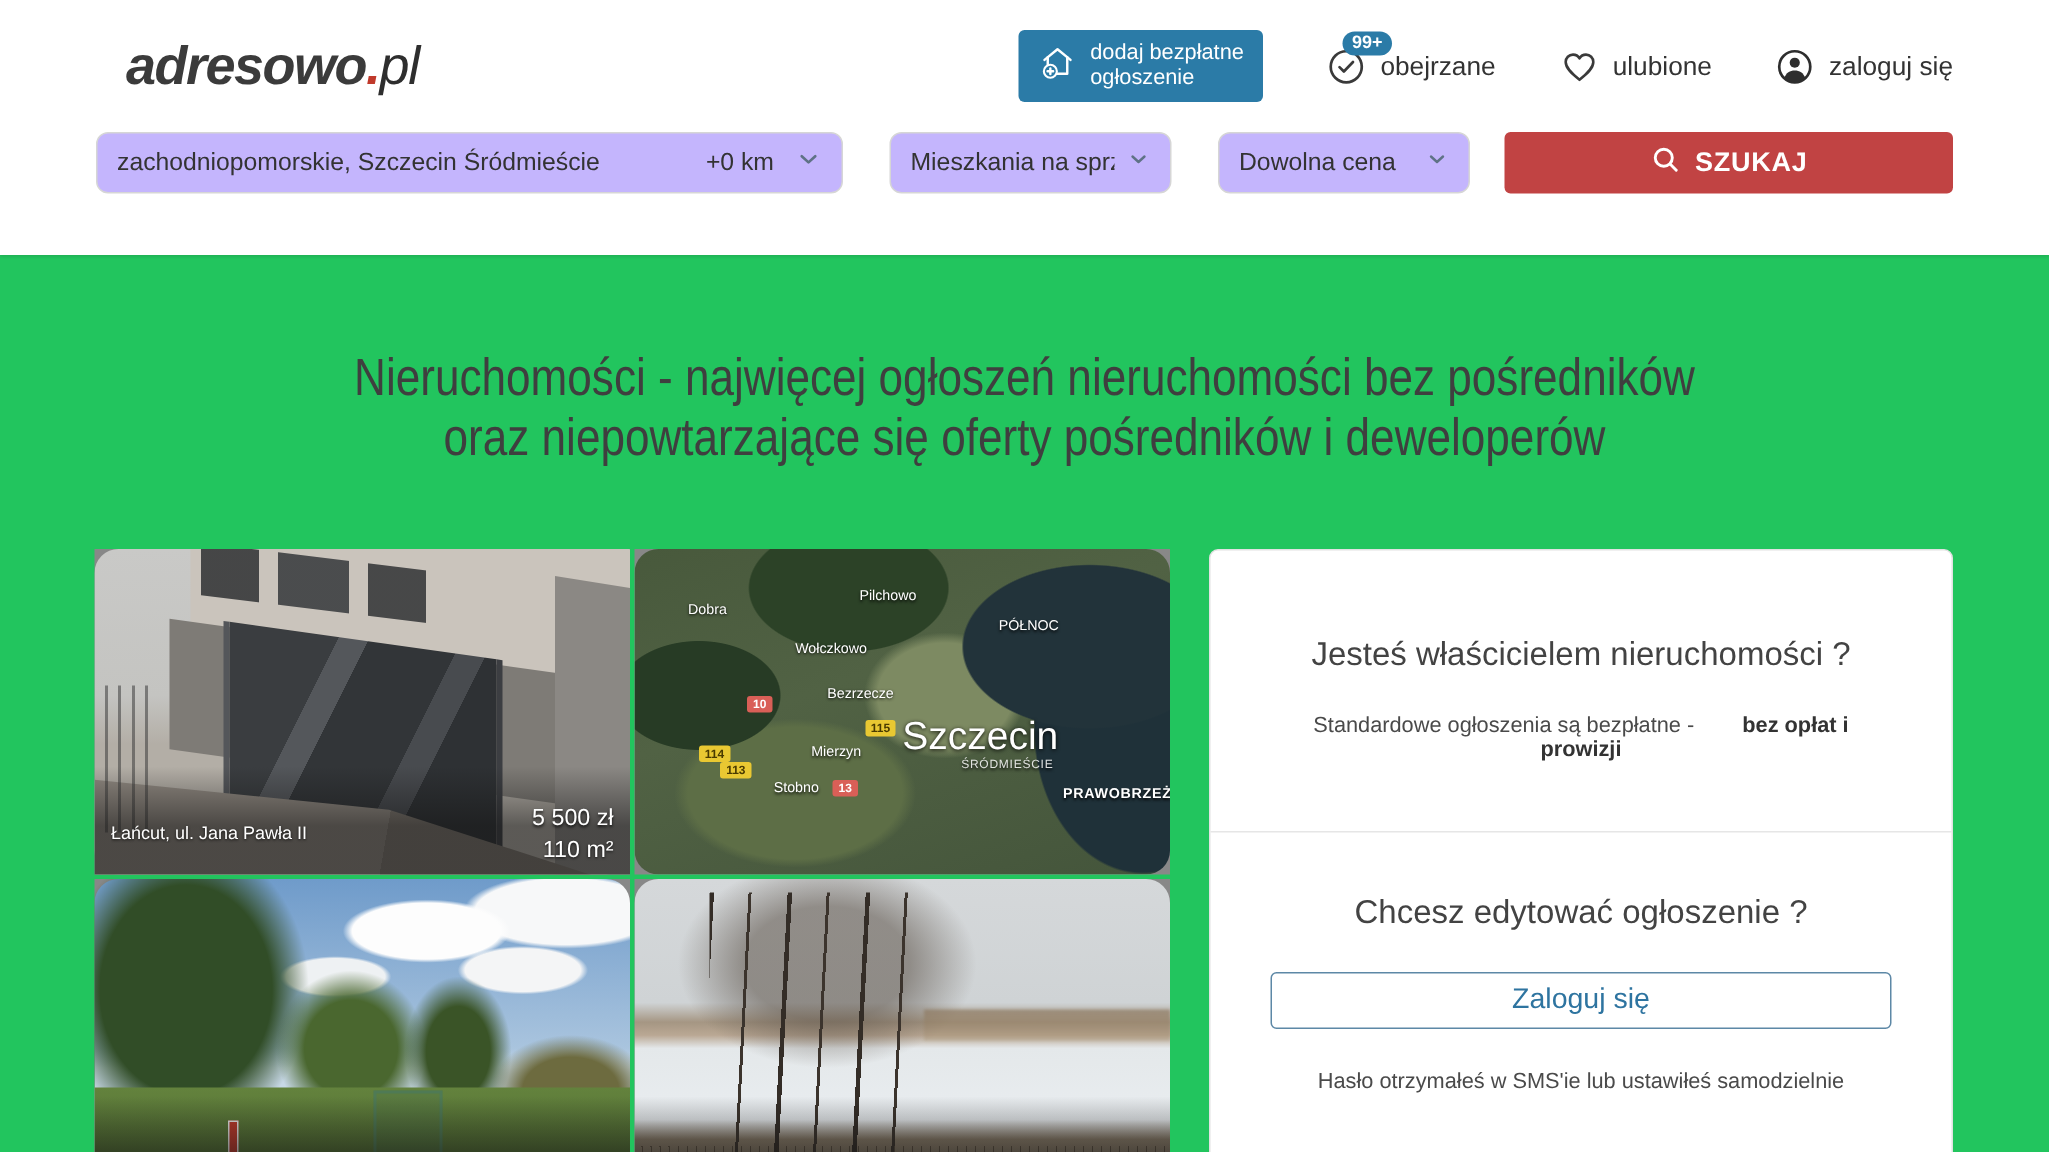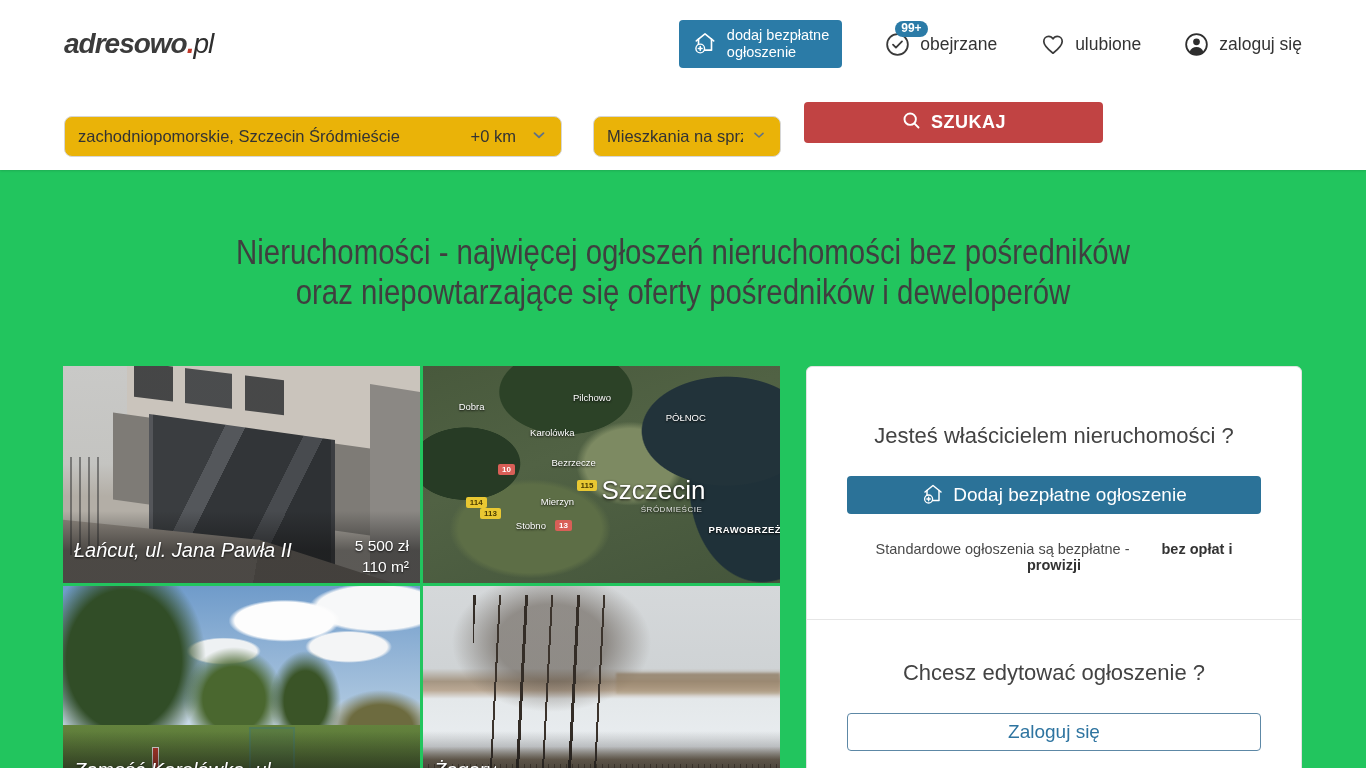--- a/index.html
+++ b/index.html
@@ -4,21 +4,21 @@
 <style>
   * { margin:0; padding:0; box-sizing:border-box; }
   html,body { width:1366px; height:768px; overflow:hidden; background:#fff;
               font-family:"Liberation Sans", sans-serif; color:#333; }
 
   
   .topbar { height:170px; background:#fff; position:relative;
             box-shadow:0 1px 2px rgba(0,0,0,.12); }
   .topbar-row1 { display:flex; align-items:center; justify-content:space-between;
                  padding:0 64px; height:88px; }
-  .logo { font-size:28px; font-style:italic; letter-spacing:-1px; cursor:pointer; }
+  .logo { font-size:36px; font-style:italic; letter-spacing:-1px; cursor:pointer;margin-left:20px; }
   .logo .l1 { font-weight:bold; color:#3b3b3b; }
   .logo .ldot { font-weight:bold; color:#c0392b; }
   .logo .l2 { font-weight:400; color:#2e2e2e; }
 
   .hdr-actions { display:flex; align-items:center; gap:42px; }
   .btn-add { display:flex; align-items:center; gap:9px; background:#2b7ba7; color:#fff;
              border:none; border-radius:4px; padding:7px 13px; font-size:14.5px;
              line-height:1.18; text-align:left; cursor:pointer;
              font-family:"Liberation Sans", sans-serif; }
   .btn-add svg { flex:0 0 auto; }
@@ -26,23 +26,23 @@
   .hdr-item { display:flex; align-items:center; gap:9px; font-size:17.5px;
               color:#333; cursor:pointer; }
   .icon-wrap { position:relative; width:27px; height:27px; display:flex;
                align-items:center; justify-content:center; }
   .badge { position:absolute; top:-10px; left:11px; background:#2b7ba7; color:#fff;
            font-size:12px; font-weight:bold; border-radius:9px; padding:1px 6px 2px;
            line-height:1.1; }
 
   
   .search-row { display:flex; align-items:center; padding:0 64px; }
-  .sel { height:41px; border:1px solid #d6d6d6; border-radius:8px; background:#eab308;
+  .sel { height:41px; border:1px solid #d6d6d6; border-radius:8px; background:#c4b5fd;
          display:flex; align-items:center; padding:0 13px; font-size:16.5px;
-         color:#333; cursor:pointer;margin-top:28px; }
+         color:#333; cursor:pointer; }
   .sel .chev { margin-left:auto; flex:0 0 auto; }
   .sel-location { width:498px; }
   .sel-location .loc-text { white-space:nowrap; overflow:hidden; }
   .sel-location .radius { margin-left:auto; padding-right:14px; color:#333; }
   .sel-location .chev { margin-left:0; }
   .sel-type { width:188px; margin-left:31px; }
   .sel-type .val { white-space:nowrap; overflow:hidden; width:136px; }
   .sel-price { width:168px; margin-left:31px; }
   .btn-search { margin-left:23px; width:299px; height:41px; background:#c14343;
                 border:none; border-radius:4px; color:#fff; font-size:18px;
@@ -58,27 +58,27 @@
 
   .main { display:flex; padding:0 63px; gap:26px; align-items:flex-start; }
 
   
   .grid { display:grid; grid-template-columns:357px 357px; gap:3px; width:717px; }
   .card { position:relative; height:217px; overflow:hidden; cursor:pointer; background:#888; }
   .card .overlay { position:absolute; left:0; right:0; bottom:0; height:72px;
        background:linear-gradient(180deg, rgba(20,20,20,0) 0%, rgba(20,20,20,.55) 55%);
        display:flex; justify-content:space-between; align-items:flex-end;
        padding:0 11px 6px 11px; }
-  .card .title { color:#fff; font-size:20px; text-shadow:0 1px 2px rgba(0,0,0,.8);
-       margin-bottom:15px; white-space:nowrap; overflow:hidden;font-style:italic; }
+  .card .title { color:#fff; font-size:12px; text-shadow:0 1px 2px rgba(0,0,0,.8);
+       margin-bottom:15px; white-space:nowrap; overflow:hidden; }
   .card .pricing { text-align:right; color:#fff; font-size:15.5px; line-height:21px;
        text-shadow:0 1px 2px rgba(0,0,0,.8); white-space:nowrap; }
 
   
-  .art { position:absolute; inset:0; }
+  .art { position:absolute; inset:0;border-radius:16px; }
   .art-building { background:linear-gradient(180deg,#c9c9c7 0%,#c4c4c1 45%,#b3aea6 60%); }
   .ab-wallTop { position:absolute; left:18%; top:-8%; width:86%; height:48%;
       background:#cac4bc; transform:skewY(7deg); }
   .ab-winband { position:absolute; left:20%; top:4%; width:60%; height:16%;
       background:linear-gradient(90deg,#2e3032 0 18%, #cac4bc 18% 24%, #34373a 24% 46%, #cac4bc 46% 52%, #303234 52% 70%, #cac4bc 70%); 
       transform:skewY(7deg); opacity:.85; }
   .ab-wallMid { position:absolute; left:14%; top:32%; width:90%; height:40%;
       background:#7e7b76; transform:skewY(8deg); }
   .ab-glass { position:absolute; left:24%; top:28%; width:52%; height:64%;
       background:linear-gradient(115deg,#3a3d40 0 30%, #54575b 30% 38%, #323538 38% 62%, #484b4f 62% 70%, #2e3134 70%);
@@ -233,20 +233,28 @@
       </span>
     </div>
     <div class="sel sel-type">
       <span class="val">Mieszkania na sprzedaż</span>
       <span class="chev">
         <svg width="16" height="16" viewBox="0 0 24 24" fill="none" stroke="#5f7286" stroke-width="2.4" stroke-linecap="round" stroke-linejoin="round">
             <path d="M6 9.5 L12 15 L18 9.5"></path>
           </svg>
       </span>
     </div>
+    <div class="sel sel-price">
+      <span class="val">Dowolna cena</span>
+      <span class="chev">
+        <svg width="16" height="16" viewBox="0 0 24 24" fill="none" stroke="#5f7286" stroke-width="2.4" stroke-linecap="round" stroke-linejoin="round">
+            <path d="M6 9.5 L12 15 L18 9.5"></path>
+          </svg>
+      </span>
+    </div>
     <button class="btn-search">
       <span>
         <svg width="21" height="21" viewBox="0 0 24 24" fill="none" stroke="#fff" stroke-width="2.2" stroke-linecap="round">
             <circle cx="10.5" cy="10.5" r="6.5"></circle>
             <path d="M15.5 15.5 L20 20"></path>
           </svg>
       </span>
       <span>SZUKAJ</span>
     </button>
   </div>
@@ -277,21 +285,21 @@
           <span class="pricing">
             <div>5 500 zł</div>
             <div>110 m²</div>
           </span>
         </div>
       </div>
 
       <div class="card">
         <div class="art art-map">
           <span class="map-lbl ml-1">Dobra</span>
-          <span class="map-lbl ml-2">Karolówka</span>
+          <span class="map-lbl ml-2">Wołczkowo</span>
           <span class="map-lbl ml-3">Bezrzecze</span>
           <span class="map-lbl ml-4">Pilchowo</span>
           <span class="map-lbl ml-5">PÓŁNOC</span>
           <span class="map-lbl ml-6">Mierzyn</span>
           <span class="map-lbl ml-7">Stobno</span>
           <span class="map-lbl ml-8">PRAWOBRZEŻE</span>
           <span class="rbadge y rb-1">115</span>
           <span class="rbadge y rb-2">114</span>
           <span class="rbadge y rb-3">113</span>
           <span class="rbadge r rb-4">10</span>
@@ -327,31 +335,20 @@
         <div class="overlay">
           <span class="title">Żagary</span>
 
         </div>
       </div>
     </div>
 
     <aside class="sidebar">
       <div class="sb-sec">
         <div class="sb-h2">Jesteś właścicielem nieruchomości ?</div>
-        <button class="btn-owner">
-          <span>
-            <svg width="24" height="24" viewBox="0 0 24 24" fill="none" stroke="#fff" stroke-width="1.5" stroke-linecap="round" stroke-linejoin="round">
-              <path d="M4 11 L12 4.5 L20 11"></path>
-                <path d="M6 9.4 V19.5 H18 V9.4"></path>
-              <circle cx="7.6" cy="18" r="4" fill="#2b7298" stroke="#fff" stroke-width="1.3"></circle>
-              <path d="M7.6 16.3 v3.4 M5.9 18 h3.4"></path>
-            </svg>
-          </span>
-          <span>Dodaj bezpłatne ogłoszenie</span>
-        </button>
         <div class="sb-note">
           <span>Standardowe ogłoszenia są bezpłatne - </span><b>bez opłat i prowizji</b>
         </div>
       </div>
       <div class="sb-sec">
         <div class="sb-h2">Chcesz edytować ogłoszenie ?</div>
         <button class="btn-login">Zaloguj się</button>
         <div class="sb-note">Hasło otrzymałeś w SMS'ie lub ustawiłeś samodzielnie</div>
       </div>
     </aside>

